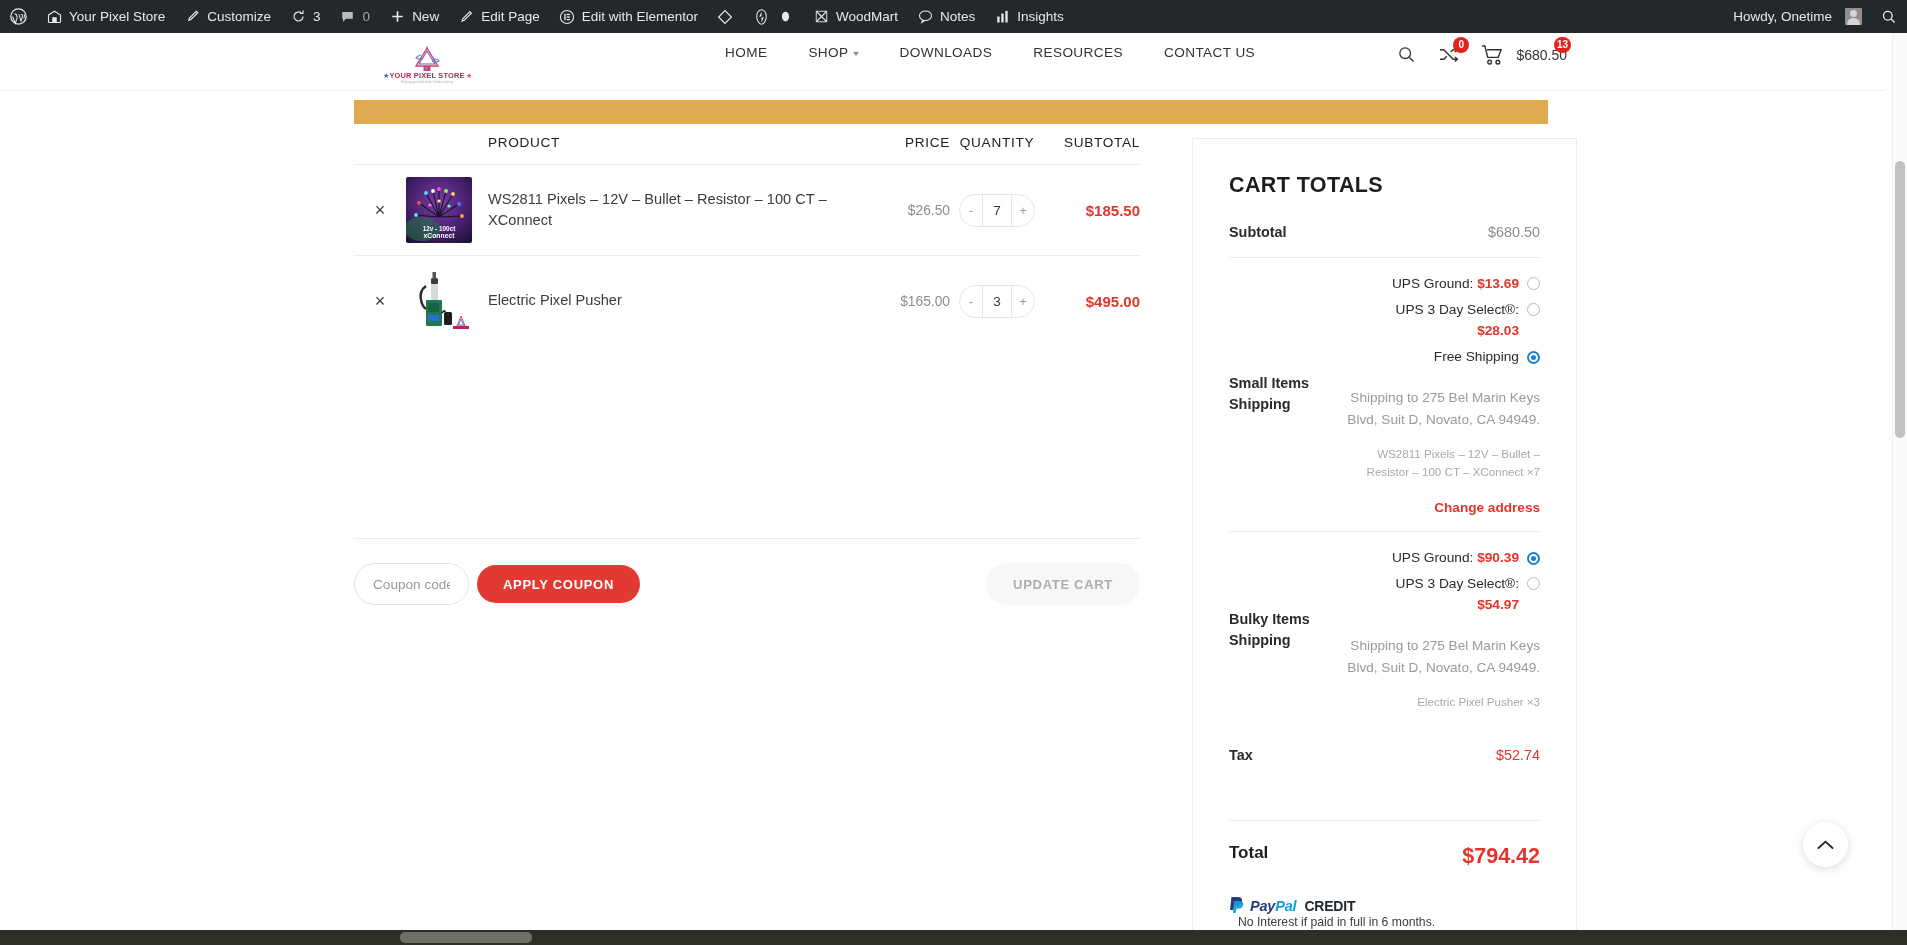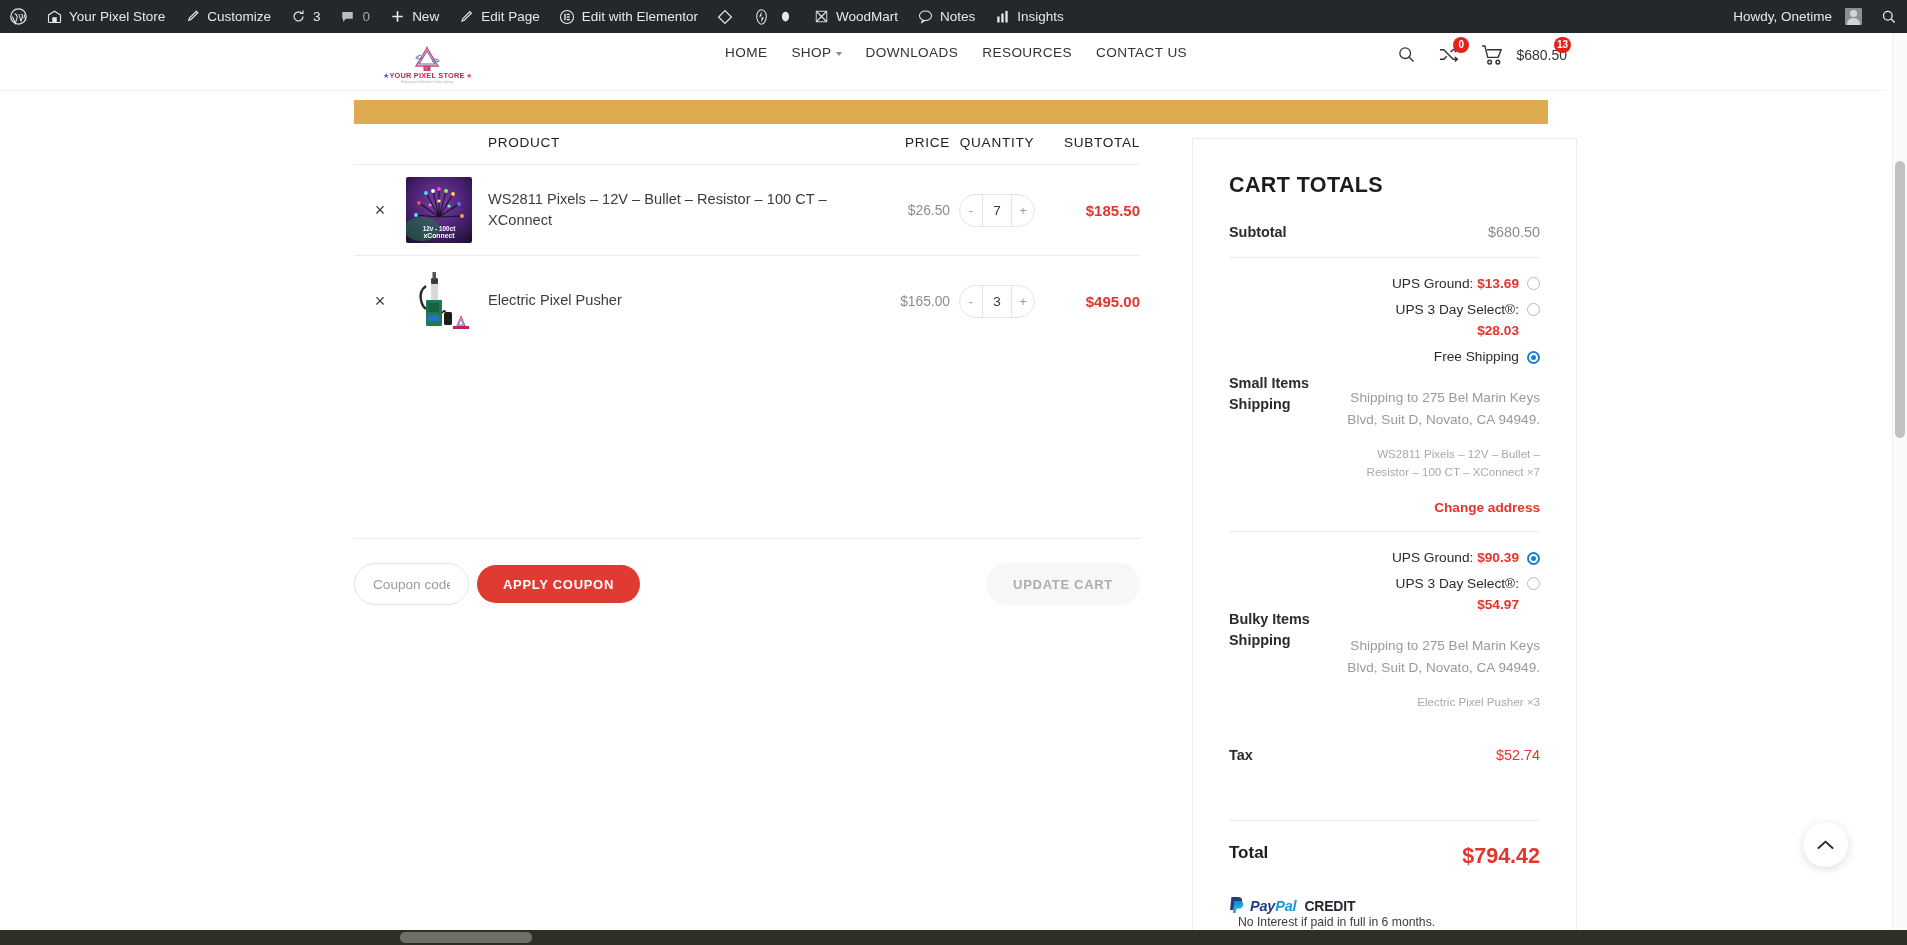--- a/index.html
+++ b/index.html
@@ -39,21 +39,21 @@
   #site-header {
     position: absolute; top: 33px; left: 0;
     width: 1885px; height: 58px;
     background: #ffffff;
     border-bottom: 1px solid #f0f0f0;
     z-index: 400;
   }
   #logo { position: absolute; left: 378px; top: 42px; width: 98px; height: 44px; }
   #main-nav {
     position: absolute; left: 725px; top: 45px;
-    display: flex; align-items: center; gap: 24px;
+    display: flex; align-items: center; gap: 41px;
     font-size: 13.6px; letter-spacing: .4px; color: #333;
   }
   #main-nav .nav-link { cursor: pointer; text-transform: uppercase; font-weight: 500; display:flex; align-items:center; gap:4px; }
   .caret { width:0;height:0;border-left:3.5px solid transparent;border-right:3.5px solid transparent;border-top:4px solid #8a8a8a; display:inline-block; margin-top:2px;}
   #header-tools {
     position: absolute; right: 340px; top: 44px;
     display: flex; align-items: center; gap: 22px;
   }
   .tool { position: relative; cursor: pointer; display:flex; align-items:center; }
   .badge {

